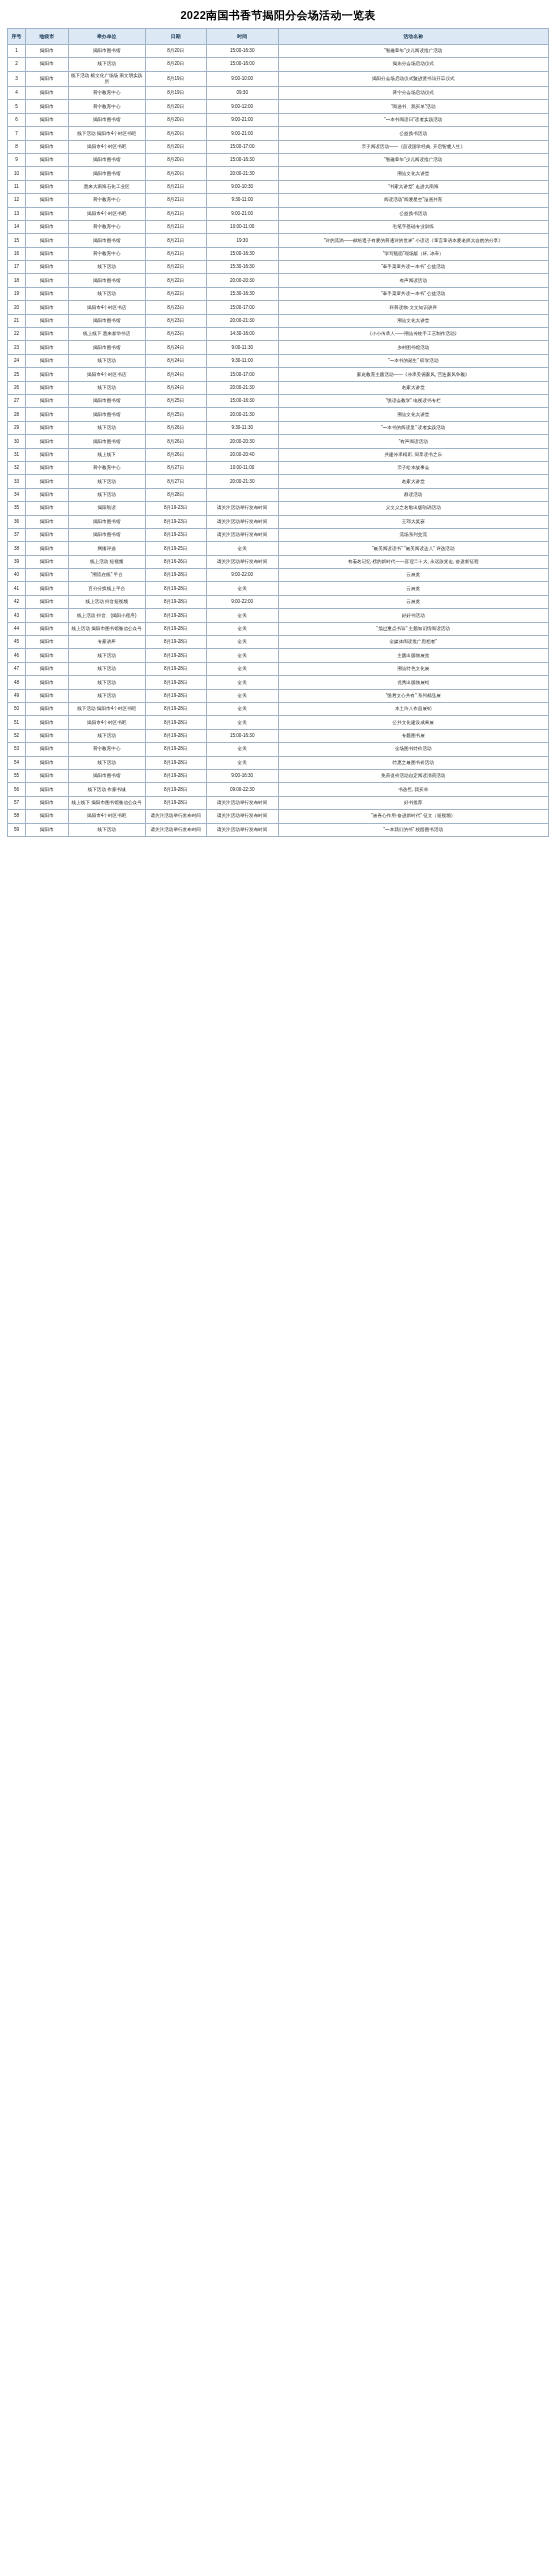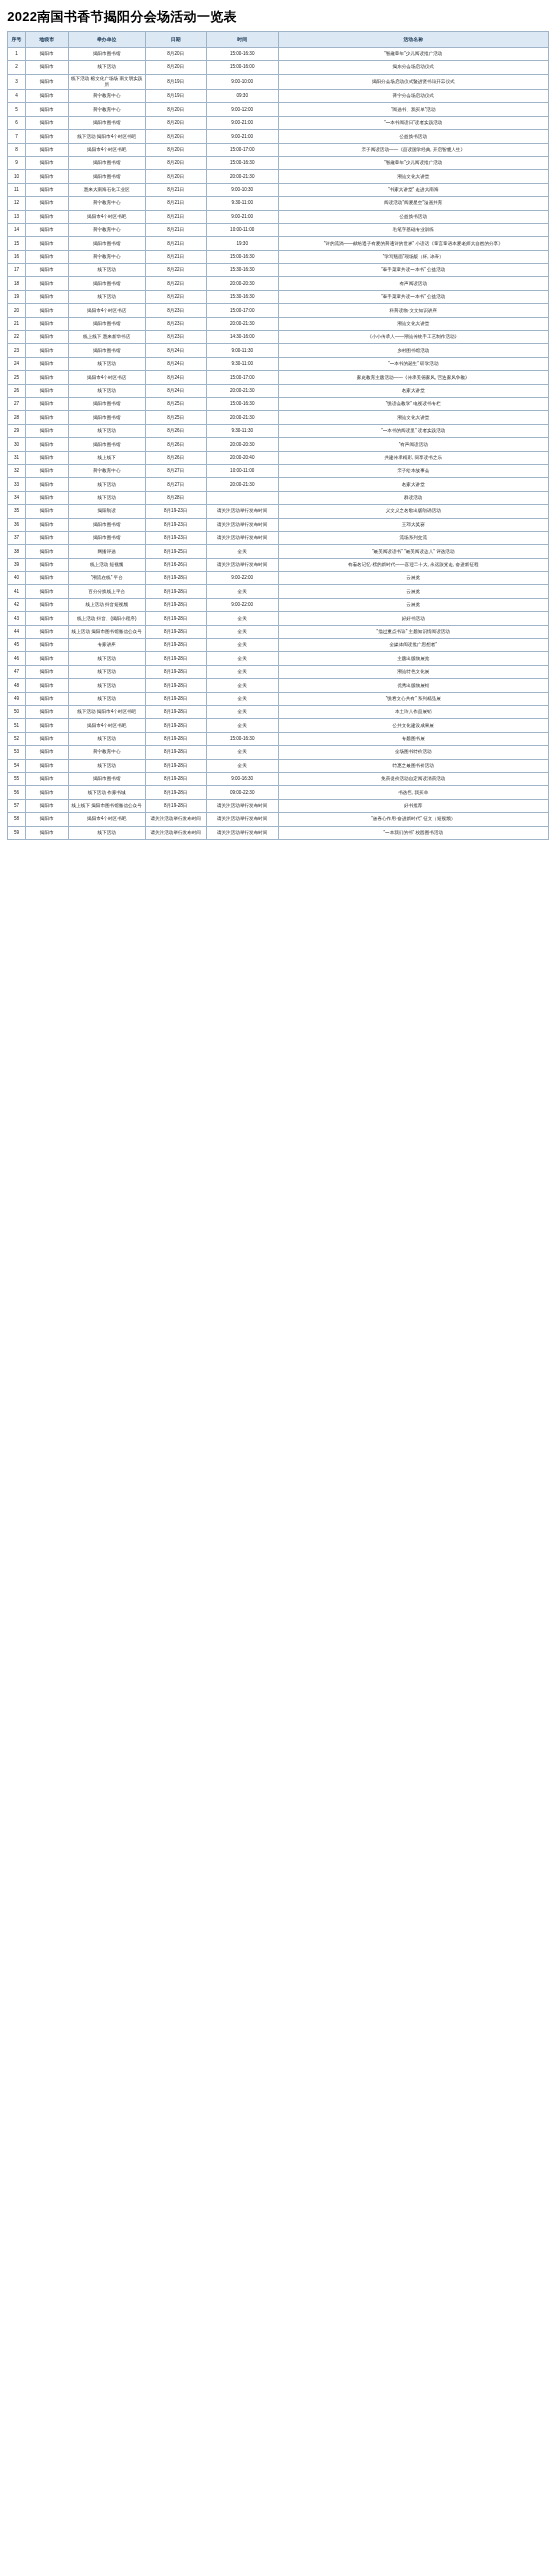--- a/index.html
+++ b/index.html
@@ -11,21 +11,22 @@
     width: 556px;
     font-family: "Liberation Sans", sans-serif;
     color: #111;
   }
   .page {
     width: 556px;
     box-sizing: border-box;
     padding: 5.2px 7.2px 15.5px 7.2px;
   }
   .title {
-    font-size: 13px;
+    text-align: center;
+    font-size: 11px;
     font-weight: bold;
     letter-spacing: 0.3px;
     margin: 3.1px 0 5.2px 0;
     color: #000;
   }
   table.sheet {
     width: 100%;
     border-collapse: collapse;
     table-layout: fixed;
   }

